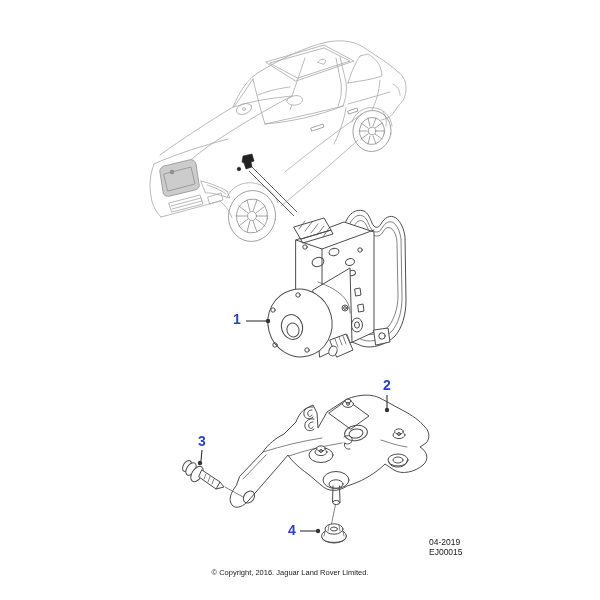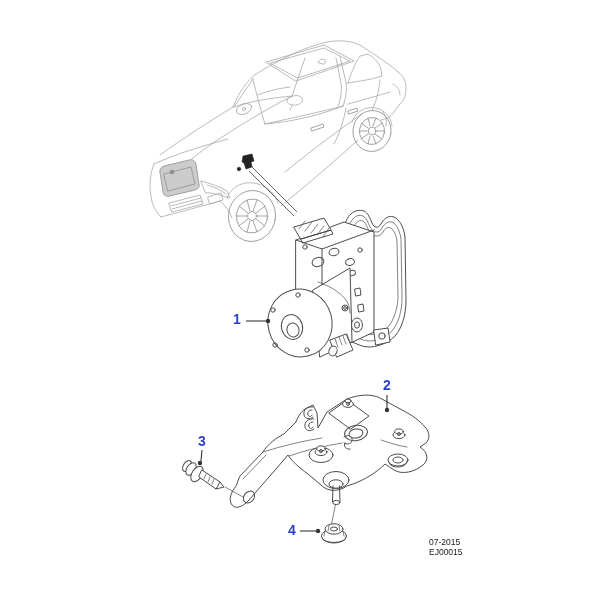--- a/index.html
+++ b/index.html
@@ -297,18 +297,19 @@
     <circle cx="318" cy="531" r="2.2"></circle>
   </g>
 </svg>
 
 <div class="callout" style="left:230px;top:312px;">1</div>
 <div class="callout" style="left:380px;top:378px;">2</div>
 <div class="callout" style="left:195px;top:434px;">3</div>
 <div class="callout" style="left:285px;top:523px;">4</div>
 
 <div class="codes">
-  <div>07-2015</div>
+  <div>04-2019</div>
   <div>EJ00015</div>
 </div>
 
+<div class="copyright">© Copyright, 2016. Jaguar Land Rover Limited.</div>
 
 </div>
 
 </body></html>

